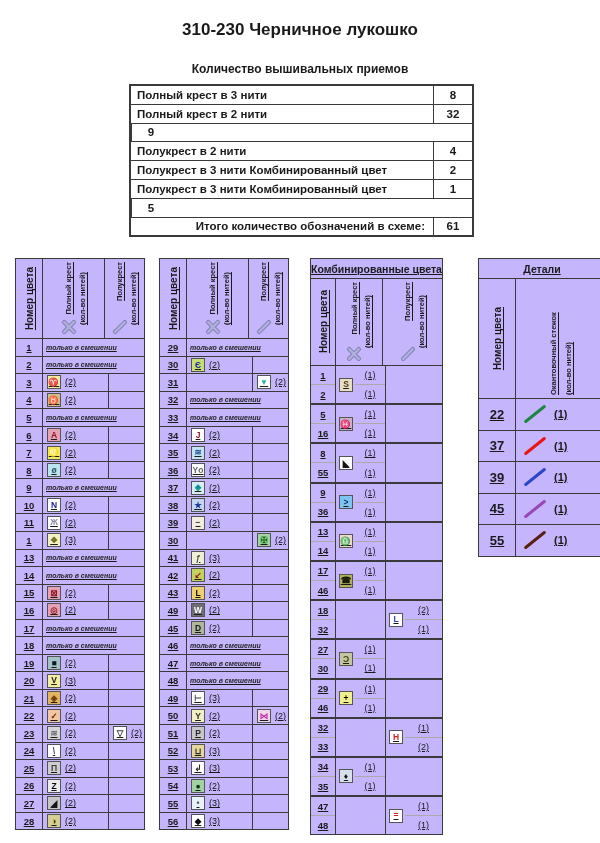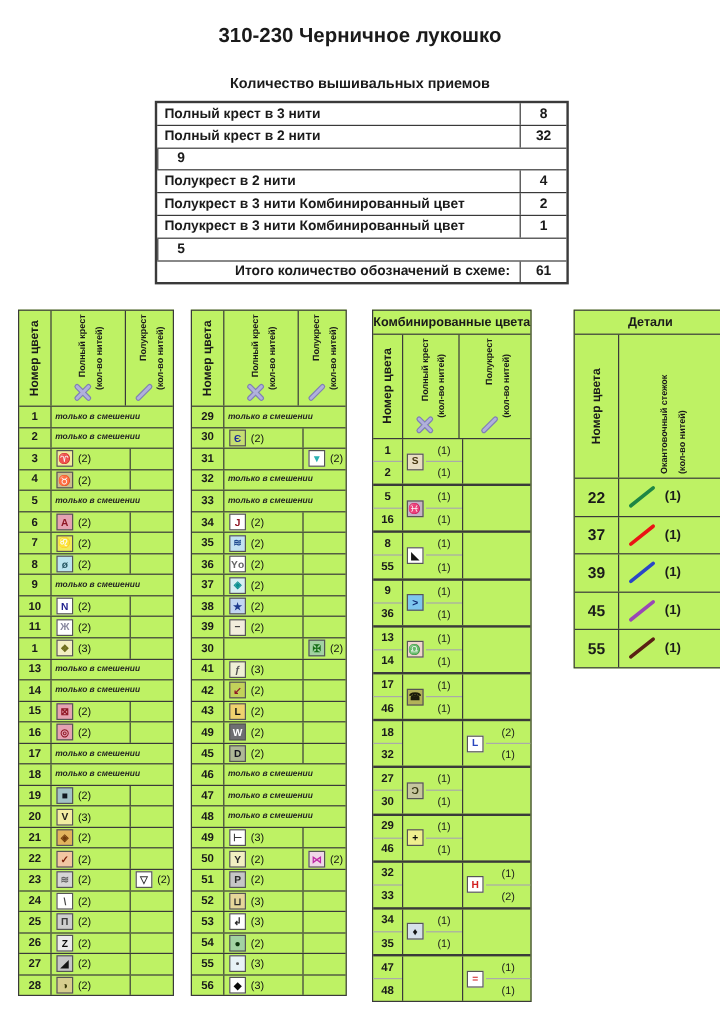--- a/index.html
+++ b/index.html
@@ -9,21 +9,21 @@
 
   
   .summary{position:absolute;left:129px;top:84px;width:341px;border:2px solid #3a3a3a;background:#fff;}
   .srow{display:flex;height:17.8px;align-items:stretch;border-top:1.5px solid #3a3a3a;}
   .srow:first-child{border-top:none;}
   .slabel{flex:1;display:flex;align-items:center;padding-left:6px;font-size:11.5px;font-weight:bold;white-space:nowrap;}
   .slabel.right{justify-content:flex-end;padding-right:8px;}
   .scount{width:38px;border-left:1.5px solid #3a3a3a;display:flex;align-items:center;justify-content:center;font-size:11.5px;font-weight:bold;}
 
   
-  .ltable{position:absolute;border:1.5px solid #3a3a3a;background:#bef264;box-sizing:border-box;}
+  .ltable{position:absolute;border:1.5px solid #3a3a3a;background:#c4b5fd;box-sizing:border-box;text-decoration:underline;}
   #t1{left:15px;top:258px;width:130px;}
   #t2{left:159px;top:258px;width:130px;}
   #t3{left:310px;top:258px;width:133px;}
   #t4{left:478px;top:258px;width:128px;}
   .ttitle{height:19px;border-bottom:1.5px solid #3a3a3a;display:flex;align-items:center;justify-content:center;font-size:10.5px;font-weight:bold;}
   .lhead{display:flex;border-bottom:1.5px solid #3a3a3a;align-items:stretch;}
   #t1 .lhead,#t2 .lhead{height:79px;}
   #t3 .lhead{height:86px;}
   #t4 .lhead{height:119px;}
   .vtext{writing-mode:vertical-rl;transform:rotate(180deg);white-space:nowrap;}

